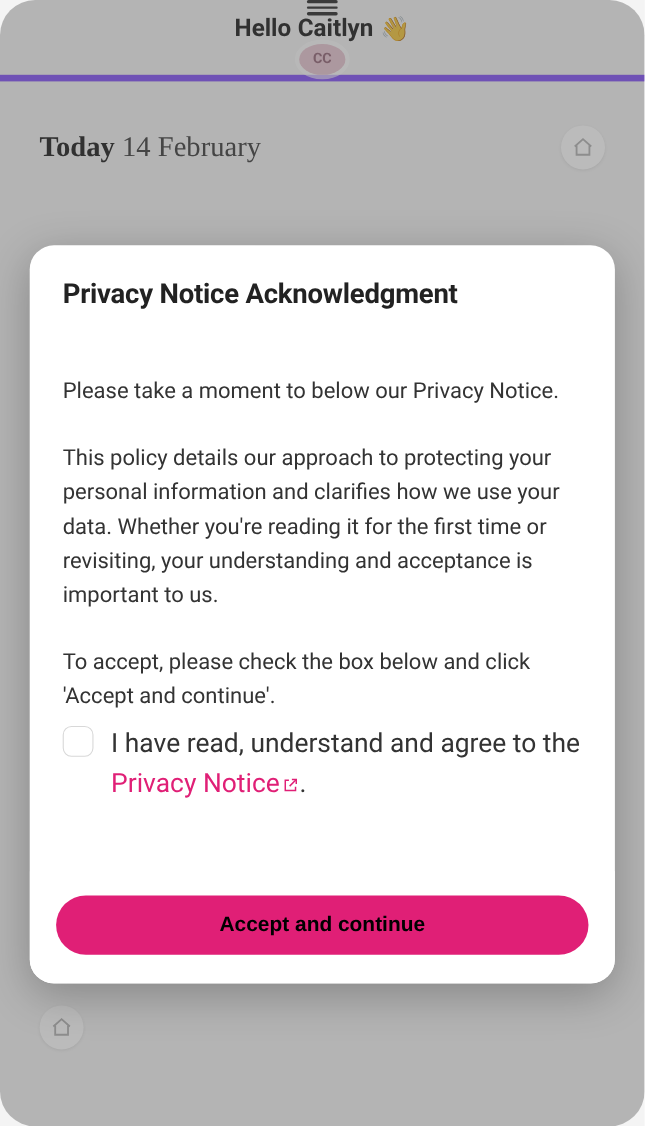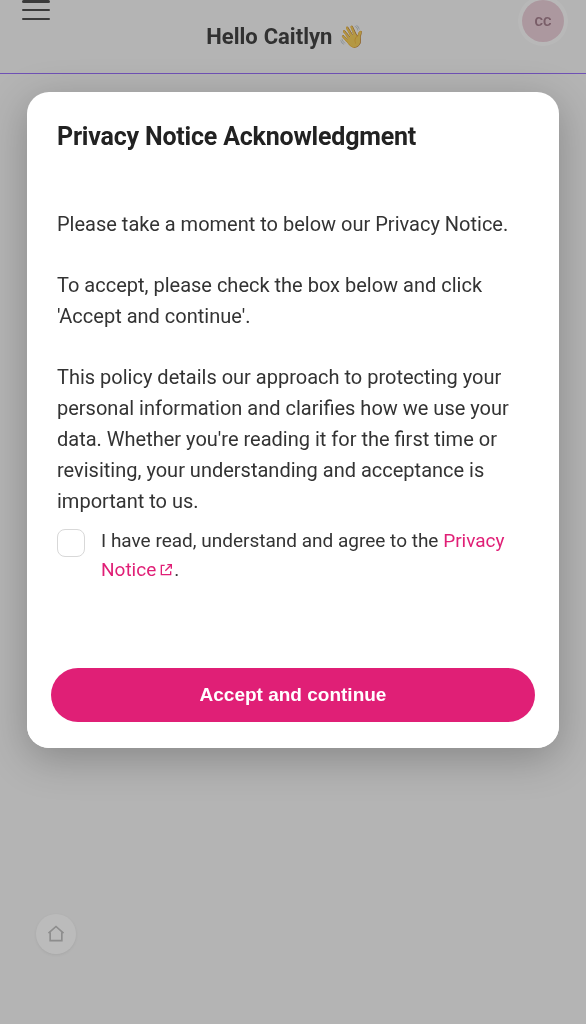--- a/index.html
+++ b/index.html
@@ -9,24 +9,26 @@
     background: #f4f4f4;
     position: relative;
     color: #2b2b2b;
   }
 
   
   .page { width: 100%; height: 100%; }
   .header {
     height: 74px;
     display: flex;
+    align-items: center;
     justify-content: space-between;
     padding: 0 22px;
     background: #f4f4f4;
-    border-bottom: 1px solid #8b5cf6;
+    border-bottom: 6px solid #8b5cf6;
+    flex-direction: column;
   }
   .hamburger {
     width: 28px; height: 20px;
     display: flex; flex-direction: column; justify-content: space-between;
     cursor: pointer;
   }
   .hamburger span { display:block; height: 2.5px; background:#3a3a3a; border-radius:2px; }
   .greeting { font-size: 22px; font-weight: 700; color:#2b2b2b; display:flex; align-items:center; gap:6px;}
   .wave { font-size: 22px; filter: grayscale(0.2); }
   .avatar {
@@ -48,40 +50,41 @@
     width:40px; height:40px; border-radius:50%; background:#fff;
     display:flex; align-items:center; justify-content:center;
     box-shadow: 0 1px 3px rgba(0,0,0,0.08);
   }
   .home-icon svg { width:20px; height:20px; stroke:#b8b8b8; fill:none; stroke-width:2;}
 
   
   .overlay {
     position:absolute; inset:0;
     background: rgba(60,60,60,0.35);
-    display:flex; align-items:flex-start; justify-content:center;
+    display:flex; align-items:center; justify-content:center;
     padding-top: 92px;
+    border-radius: 32px;
   }
   .modal {
     width: 532px;
     background:#fff;
     border-radius: 22px;
     box-shadow: 0 10px 40px rgba(0,0,0,0.25);
     display:flex; flex-direction:column;
     overflow:hidden;
   }
   .modal-body { padding: 30px 30px 20px 30px; }
   .modal-title { font-size: 25px; font-weight:700; color:#222; letter-spacing:-0.2px; }
   .modal-text { margin-top: 58px; font-size: 20px; line-height:1.55; color:#333; }
   .modal-text p { margin-bottom: 30px; }
   .modal-text p:last-child { margin-bottom: 10px; }
 
   .checkbox-row {
     display:flex; align-items:flex-start; gap:16px;
-    margin-top: 6px; font-size:19px; line-height:1.5; color:#333;
+    margin-top: 6px; font-size:24px; line-height:1.5; color:#333;
   }
   .checkbox {
     width:28px; height:28px; border:1.5px solid #d8d8d8; border-radius:8px;
     flex-shrink:0; background:#fff; cursor:pointer; margin-top:2px;
   }
   .checkbox-label { flex:1; }
   .link { color:#e01f76; text-decoration:none; }
   .ext-icon { display:inline-block; vertical-align:-2px; margin-left:2px;}
   .ext-icon svg { width:16px; height:16px; stroke:#e01f76; fill:none; stroke-width:2;}
 
@@ -91,21 +94,21 @@
     display:flex; gap:16px;
     background:#fff;
     border-top: 0;
   }
   .btn {
     flex:1; height:54px; border-radius:30px; border:none;
     font-size:19px; font-weight:700; cursor:pointer;
     display:flex; align-items:center; justify-content:center;
   }
   .btn-secondary { background:#efefef; color:#2b2b2b; }
-  .btn-primary { background:#e01f76; color:#ffffff; }
+  .btn-primary { background:#e01f76; color:#000000; }
 </style>
 </head>
 <body>
 
 <div class="page">
   <div class="header">
     <div class="hamburger">
       <span></span>
         <span></span>
         <span></span>
@@ -144,22 +147,22 @@
     </div>
   </div>
 </div>
 
 <div class="overlay">
   <div class="modal">
     <div class="modal-body">
       <h2 class="modal-title">Privacy Notice Acknowledgment</h2>
       <div class="modal-text">
         <p>Please take a moment to below our Privacy Notice.</p>
+        <p>This policy details our approach to protecting your personal information and clarifies how we use your data. Whether you're reading it for the first time or revisiting, your understanding and acceptance is important to us.</p>
         <p>To accept, please check the box below and click 'Accept and continue'.</p>
-        <p>This policy details our approach to protecting your personal information and clarifies how we use your data. Whether you're reading it for the first time or revisiting, your understanding and acceptance is important to us.</p>
       </div>
       <div class="checkbox-row">
         <div class="checkbox" role="checkbox" aria-checked="false"></div>
         <div class="checkbox-label">
           <span>I have read, understand and agree to the </span><a class="link" href="#"><span>Privacy Notice</span><span class="ext-icon"><svg viewBox="0 0 24 24">
                   <path d="M14 4h6v6"></path>
                   <path d="M20 4l-9 9"></path>
                   <path d="M19 14v5H5V5h5"></path>
                 </svg></span></a><span>.</span>
         </div>

